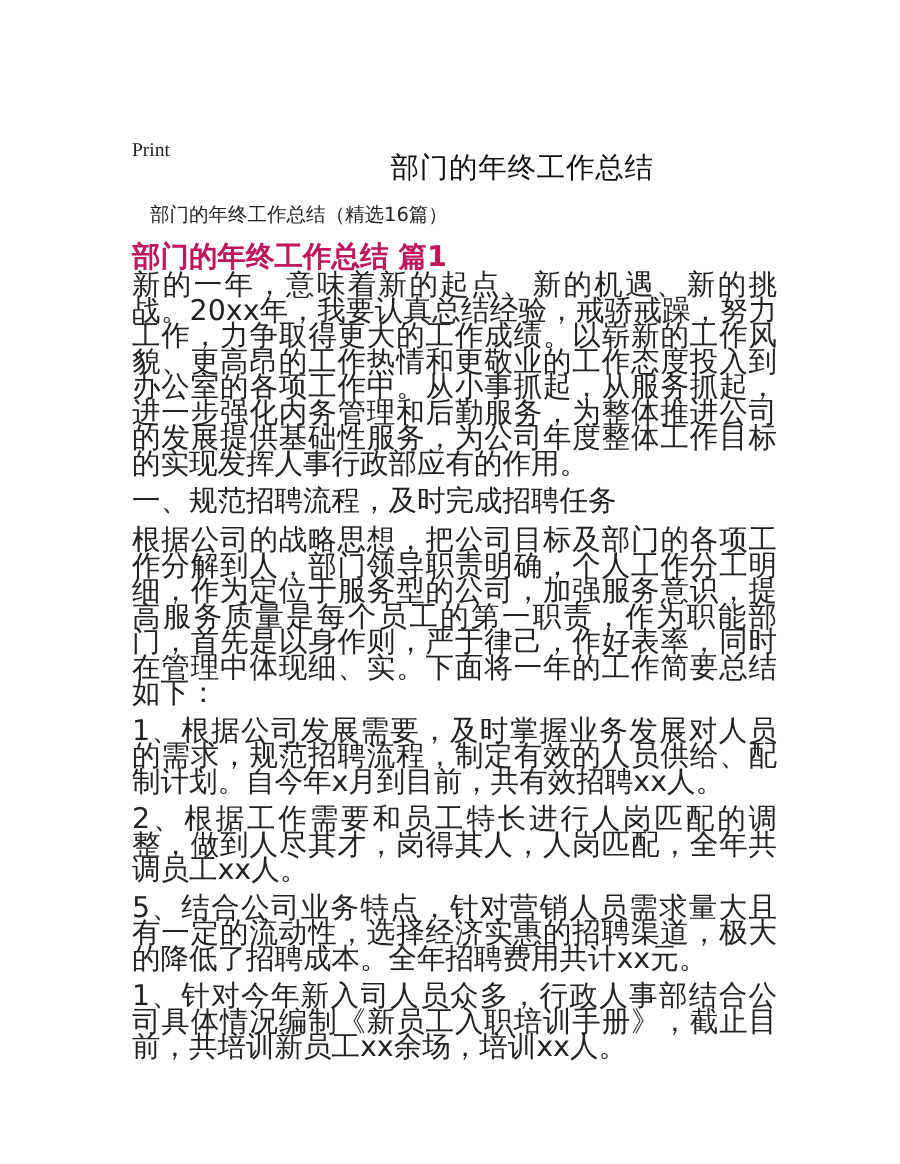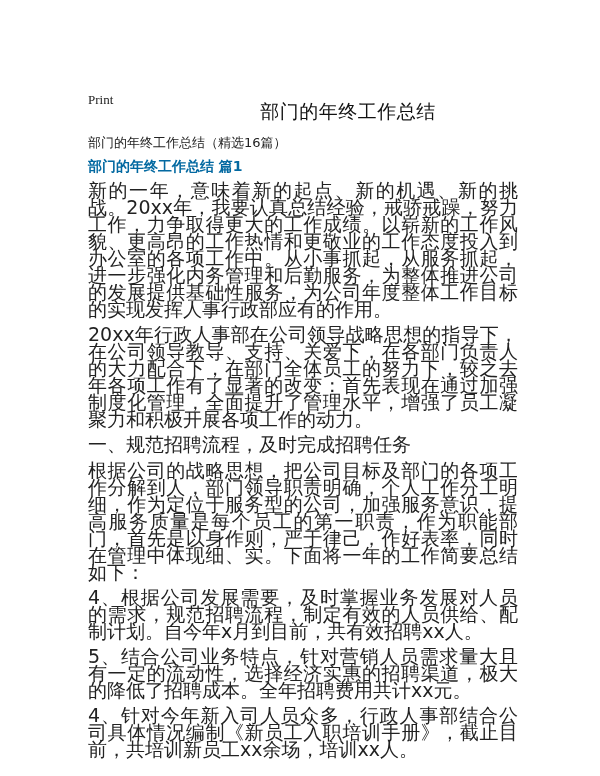--- a/index.html
+++ b/index.html
@@ -12,26 +12,26 @@
     .print {
       position: absolute; left: 88px; top: 72px;
       font-family: "Liberation Serif", "DejaVu Serif", serif;
       font-size: 13px; color: #222; margin-top: 20px;
     }
     .title {
       position: absolute; left: 0; width: 600px; top: 99px;
       text-align: center; font-size: 19px; color: #111; letter-spacing: 0.5px; padding-left: 48px;
     }
     .subtitle {
-      position: absolute; left: 88px; top: 134px;
+      position: absolute; left: 100px; top: 134px;
       font-size: 13px; color: #222; text-align: center;
     }
     .section-title {
       position: absolute; left: 88px; top: 158px;
-      font-size: 14px; font-weight: bold; color: #0369a1;
+      font-size: 19px; font-weight: bold; color: #be185d;
     }
     .body {
       position: absolute; left: 88px; top: 182px; width: 430px;
     }
     .para {
       font-size: 19px; line-height: 17px; color: #222;
       margin: 0 0 8px 0; text-align: justify; word-break: break-all;
     }
     .heading-plain { margin-bottom: 9px; }
   </style>
@@ -39,20 +39,20 @@
 <body>
 
 <div class="page">
   <div class="print">Print</div>
   <div class="title">部门的年终工作总结</div>
   <div class="subtitle">部门的年终工作总结（精选16篇）</div>
   <div class="section-title">部门的年终工作总结 篇1</div>
 
   <div class="body">
     <p class="para">新的一年，意味着新的起点、新的机遇、新的挑战。20xx年，我要认真总结经验，戒骄戒躁，努力工作，力争取得更大的工作成绩。以崭新的工作风貌、更高昂的工作热情和更敬业的工作态度投入到办公室的各项工作中。从小事抓起，从服务抓起，进一步强化内务管理和后勤服务，为整体推进公司的发展提供基础性服务，为公司年度整体工作目标的实现发挥人事行政部应有的作用。</p>
-    <p class="para">20xx年行政人事部在公司领导战略思想的指导下，在公司领导教导、支持、关爱下，在各部门负责人的大力配合下，在部门全体员工的努力下，较之去年各项工作有了显著的改变：首先表现在通过加强制度化管理，全面提升了管理水平，增强了员工凝聚力和积极开展各项工作的动力。</p>
     <p class="para heading-plain">一、规范招聘流程，及时完成招聘任务</p>
     <p class="para">根据公司的战略思想，把公司目标及部门的各项工作分解到人，部门领导职责明确，个人工作分工明细，作为定位于服务型的公司，加强服务意识，提高服务质量是每个员工的第一职责，作为职能部门，首先是以身作则，严于律己，作好表率，同时在管理中体现细、实。下面将一年的工作简要总结如下：</p>
-    <p class="para">4、根据公司发展需要，及时掌握业务发展对人员的需求，规范招聘流程，制定有效的人员供给、配制计划。自今年x月到目前，共有效招聘xx人。</p>
+    <p class="para">1、根据公司发展需要，及时掌握业务发展对人员的需求，规范招聘流程，制定有效的人员供给、配制计划。自今年x月到目前，共有效招聘xx人。</p>
+    <p class="para">2、根据工作需要和员工特长进行人岗匹配的调整，做到人尽其才，岗得其人，人岗匹配，全年共调员工xx人。</p>
     <p class="para">5、结合公司业务特点，针对营销人员需求量大且有一定的流动性，选择经济实惠的招聘渠道，极大的降低了招聘成本。全年招聘费用共计xx元。</p>
-    <p class="para">4、针对今年新入司人员众多，行政人事部结合公司具体情况编制《新员工入职培训手册》，截止目前，共培训新员工xx余场，培训xx人。</p>
+    <p class="para">1、针对今年新入司人员众多，行政人事部结合公司具体情况编制《新员工入职培训手册》，截止目前，共培训新员工xx余场，培训xx人。</p>
   </div>
 </div>
 
 </body></html>

